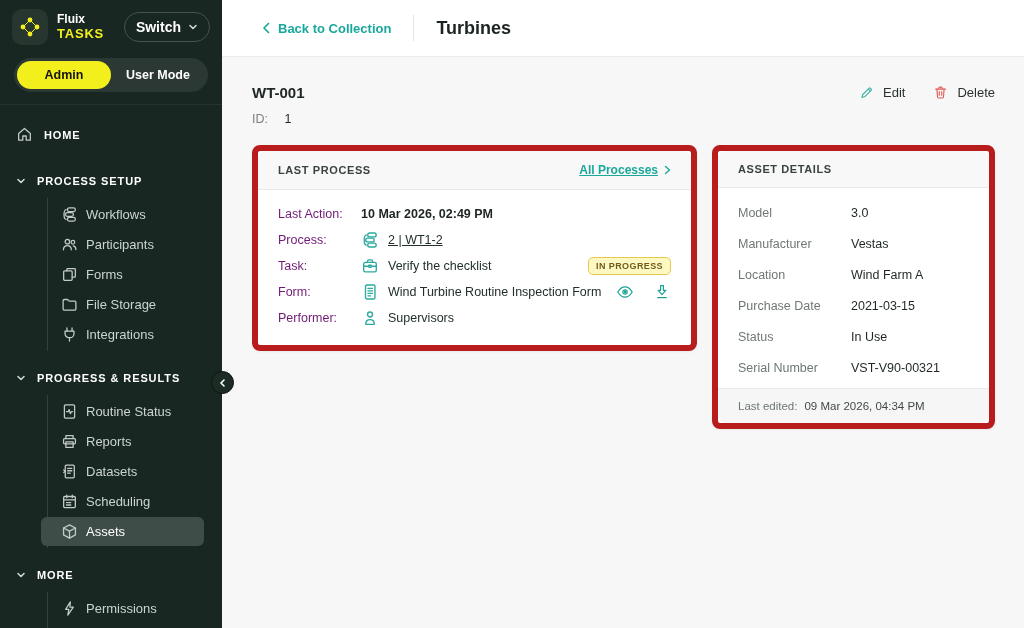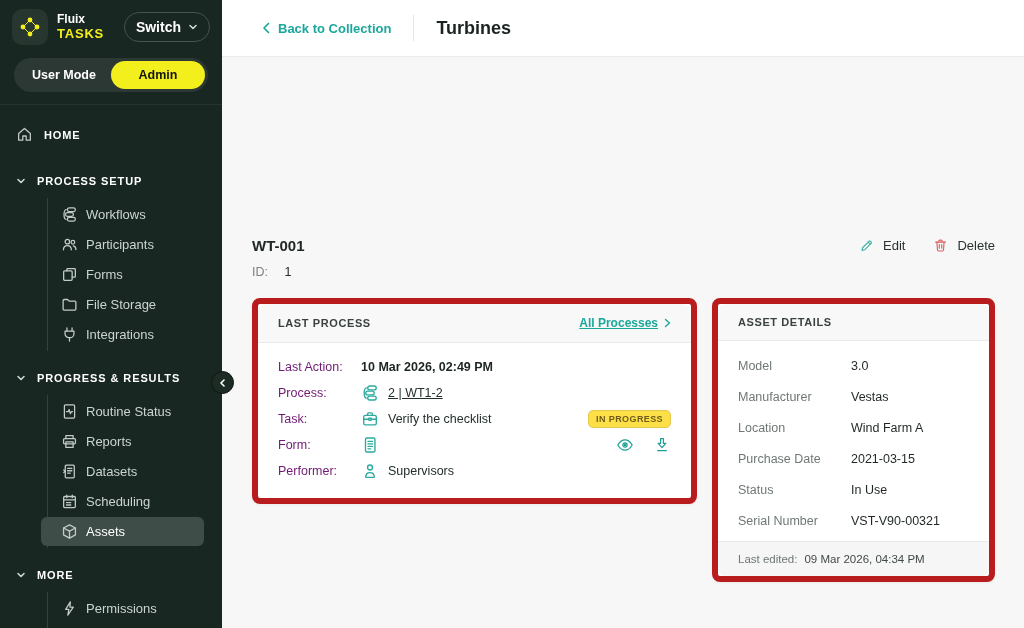--- a/index.html
+++ b/index.html
@@ -24,21 +24,21 @@
   .nav-section-head { padding-top:13px; padding-bottom:9px; }
   .nav-home { margin-bottom:8px; }
   .nav-sub { margin:2px 0 8px 47px; border-left:1px solid #33423c; padding:1px 0; }
   .nav-item { display:flex; align-items:center; gap:8px; padding:6px 10px 6px 13px; margin:1px 18px 1px 0; font-size:13px; color:#ccd4d1; cursor:pointer; border-radius:6px; }
   .nav-item.selected { background:#3e4d47; color:#fff; margin-left:-7px; padding-left:20px; }
   .nav-icon { width:17px; height:17px; flex-shrink:0; color:#c3cbc8; }
   .chev { width:10px; height:10px; color:#cfd6d3; }
   .collapse-btn { position:fixed; left:211px; top:371px; width:23px; height:23px; border-radius:50%; background:#1d2b25; border:1px solid #0c1512; color:#fff; display:flex; align-items:center; justify-content:center; z-index:5; cursor:pointer; }
 
   
-  .main { margin-left:222px; height:582px; display:flex; flex-direction:column;justify-content:space-between; }
+  .main { margin-left:222px; height:582px; display:flex; flex-direction:column; }
   .topbar { height:57px; background:#fff; border-bottom:1px solid #ebeceb; display:flex; align-items:center; padding:0 24px 0 40px; flex-shrink:0; }
   .back-link { display:flex; align-items:center; gap:7px; color:#1ba89c; font-size:13px; font-weight:600; cursor:pointer; }
   .topbar-sep { width:1px; height:26px; background:#e3e5e4; margin:0 22px; }
   .page-title { font-size:18px; font-weight:600; color:#1c2422; }
 
   .content { padding:27px 29px 0 30px; }
   .title-row { display:flex; align-items:center; }
   .asset-name { font-size:15px; font-weight:700; color:#202826; }
   .actions { margin-left:auto; display:flex; gap:28px; }
   .action-btn { display:flex; align-items:center; gap:9px; background:none; border:none; font-family:inherit; font-size:13px; color:#2a3230; cursor:pointer; }
@@ -54,21 +54,21 @@
   .all-link { margin-left:auto; display:flex; align-items:center; gap:6px; color:#1ba89c; font-size:12px; font-weight:700; letter-spacing:0; cursor:pointer; }
   .all-link .txt { text-decoration:underline; }
 
   .lp-body { padding:11px 20px 14px 20px; }
   .lp-row { display:flex; align-items:center; min-height:26px; font-size:12.5px; }
   .lp-label { width:83px; color:#701a75; flex-shrink:0; }
   .lp-ico { width:18px; height:18px; color:#2aab9e; margin-right:9px; flex-shrink:0; }
   .lp-strong { font-weight:700; color:#1d2523; }
   .lp-link { color:#22302c; text-decoration:underline; cursor:pointer; }
   .lp-text { color:#22302c; }
-  .badge { margin-left:auto; background:#fde047; border:1px solid #e6c84e; color:#6f5c1c; font-size:9px; font-weight:700; letter-spacing:.4px; padding:3px 7px; border-radius:5px; }
+  .badge { margin-left:auto; background:#fef9c3; border:1px solid #e6c84e; color:#6f5c1c; font-size:9px; font-weight:700; letter-spacing:.4px; padding:3px 7px; border-radius:5px; }
   .file-actions { margin-left:auto; display:flex; gap:19px; align-items:center; }
   .file-actions .fa-ico { width:18px; height:18px; color:#1ea094; cursor:pointer; }
 
   .ad-body { padding:9px 20px 5px 20px; }
   .ad-row { display:flex; align-items:center; padding:8.5px 0; font-size:12.5px; }
   .ad-label { width:113px; color:#6f7875; flex-shrink:0; }
   .ad-value { color:#1f2725; }
   .ad-footer { background:#f5f6f5; border-top:1px solid #e9eae9; border-radius:0 0 8px 8px; padding:11px 20px; font-size:11.5px; color:#6f7875; }
   .ad-footer .val { color:#424a47; margin-left:7px; }
 </style>
@@ -92,22 +92,22 @@
     </div>
     <button class="switch-btn">
       <span>Switch</span>
       <svg class="chev" viewBox="0 0 10 10" fill="none" stroke="currentColor" stroke-width="1.6" stroke-linecap="round" stroke-linejoin="round">
           <polyline points="2,3.5 5,6.5 8,3.5"></polyline>
         </svg>
     </button>
   </div>
 
   <div class="mode-toggle">
+    <div class="mode-opt active">Admin</div>
     <div class="mode-opt inactive">User Mode</div>
-    <div class="mode-opt active">Admin</div>
   </div>
   <div class="sidebar-divider"></div>
 
   <nav class="nav">
     <div class="nav-home">
       <svg class="nav-icon" viewBox="0 0 16 16" fill="none" stroke="currentColor" stroke-width="1.2" stroke-linecap="round" stroke-linejoin="round">
         <path d="M2.5 7 L8 2.3 L13.5 7 V13.3 H9.6 V9.4 H6.4 V13.3 H2.5 Z"></path>
       </svg>
       <span>HOME</span>
     </div>
@@ -310,20 +310,21 @@
             </svg>
             <span class="lp-text">Verify the checklist</span>
             <span class="badge">IN PROGRESS</span>
           </div>
           <div class="lp-row">
             <span class="lp-label">Form:</span>
             <svg class="lp-ico" viewBox="0 0 16 16" fill="none" stroke="currentColor" stroke-width="1.2" stroke-linecap="round" stroke-linejoin="round">
               <rect x="4" y="1.8" width="8.4" height="12.4" rx="1"></rect>
                 <path d="M6.2 4.8 h4 M6.2 7 h4 M6.2 9.2 h4 M6.2 11.4 h2.4"></path>
             </svg>
+            <span class="lp-text">Wind Turbine Routine Inspection Form</span>
             <span class="file-actions">
               <svg class="fa-ico" viewBox="0 0 18 18" fill="none" stroke="currentColor" stroke-width="1.2" stroke-linecap="round" stroke-linejoin="round">
                 <path d="M1.8 9 C4 5.3 6.4 3.8 9 3.8 s5 1.5 7.2 5.2 C14 12.7 11.6 14.2 9 14.2 S4 12.7 1.8 9 Z"></path>
                   <circle cx="9" cy="9" r="2.2"></circle>
                   <circle cx="9" cy="9" r=".8" fill="currentColor"></circle>
               </svg>
               <svg class="fa-ico" viewBox="0 0 18 18" fill="none" stroke="currentColor" stroke-width="1.2" stroke-linecap="round" stroke-linejoin="round">
                 <path d="M7.6 2.6 h2.8 V7.4 h2.4 L9 11.6 L5.2 7.4 h2.4 Z"></path>
                   <path d="M4.6 14.6 h8.8"></path>
               </svg>

